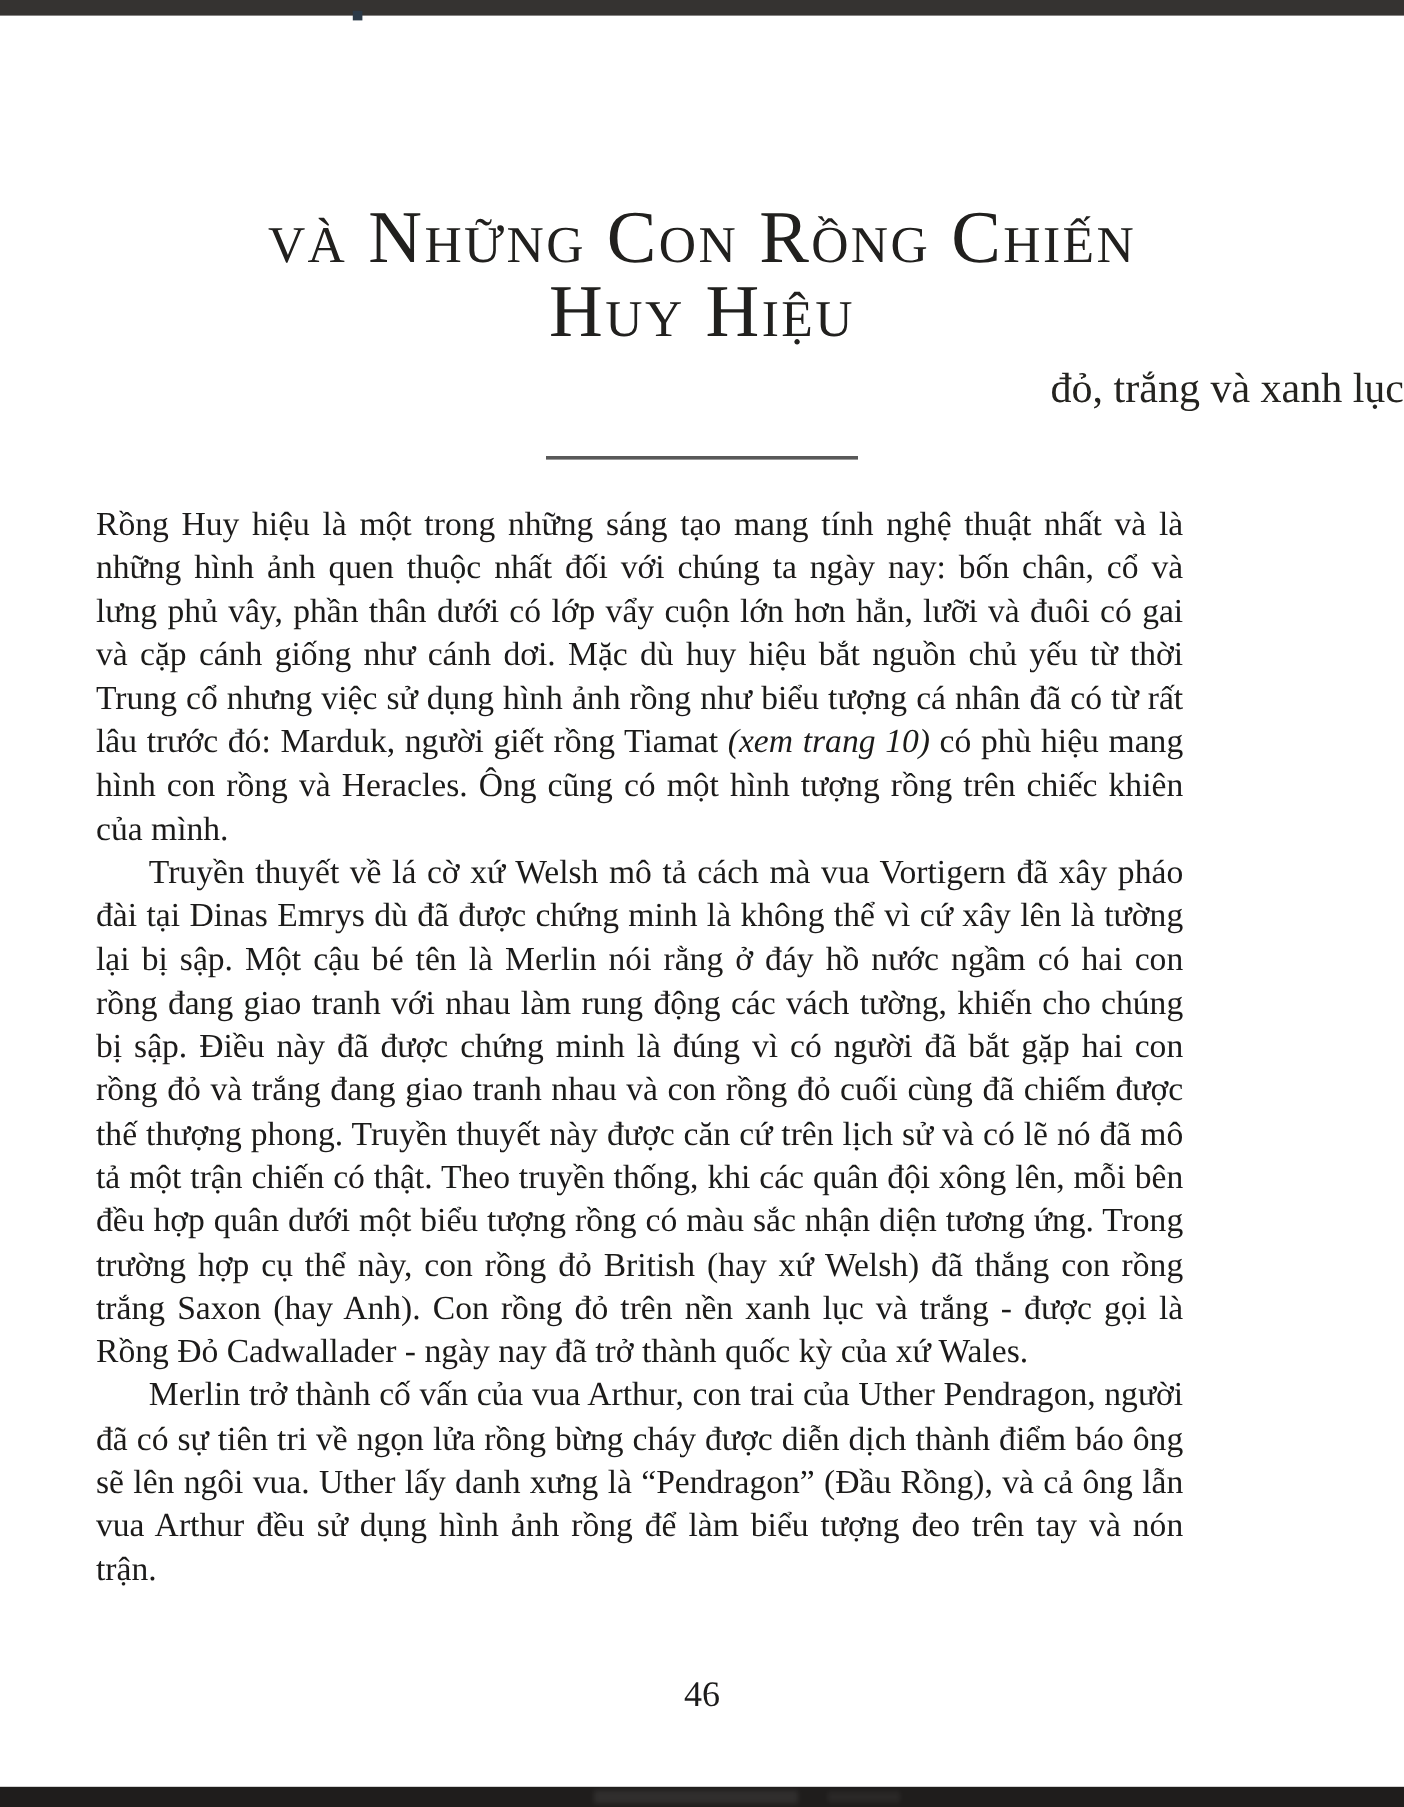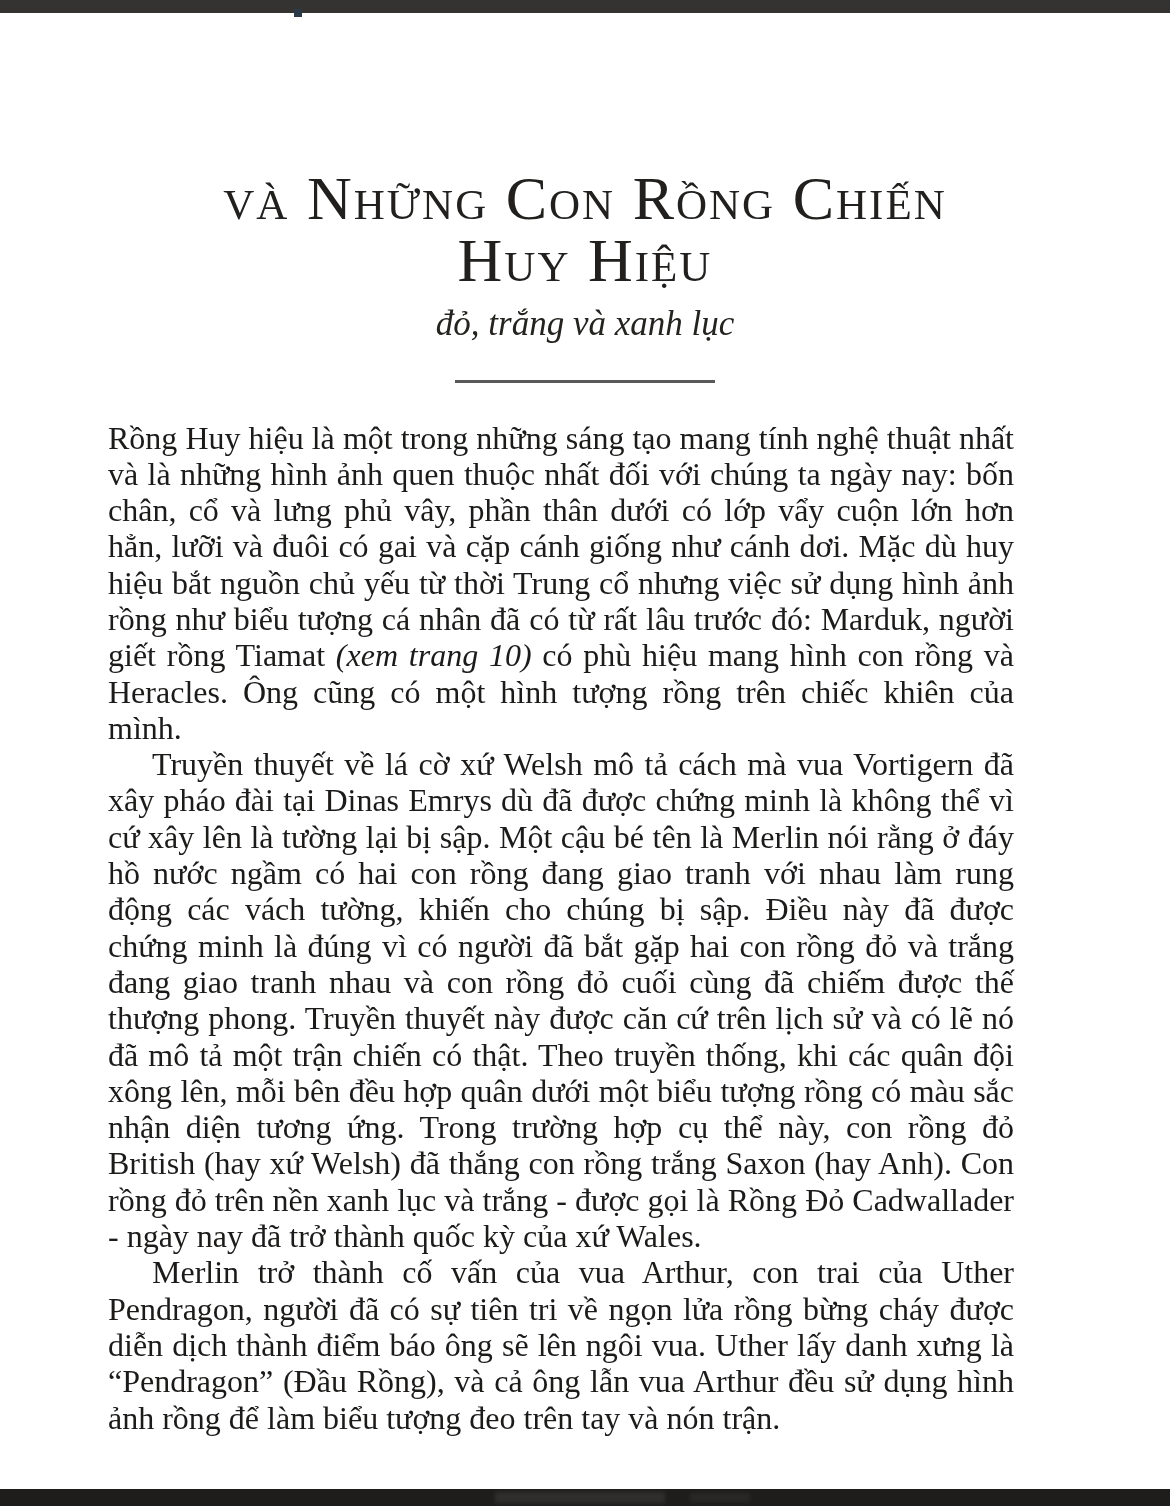--- a/index.html
+++ b/index.html
@@ -53,36 +53,36 @@
     font-variant: small-caps;
     font-size: 62px;
     line-height: 1.0;
     letter-spacing: 2px;
     color: #21201e;
     font-weight: 400;
   }
   .title-line.second { margin-top: 12px; }
   .subtitle {
     margin-top: 14px;
-    font-style: italic;
     font-size: 35px;
     line-height: 1.1;
     color: #24231f;
+    text-align: right;
   }
   .divider {
     width: 260px;
     height: 0;
     border-top: 3px solid #595959;
     margin: 36px auto 0 auto;
   }
   .content {
     width: 906px;
-    margin-left: 108px;
+    margin-left: 80px;
     margin-top: 37px;
-    font-size: 32px;
+    font-size: 28px;
     line-height: 36.3px;
     text-align: justify;
     color: #1c1b1a;
   }
   .content p { margin: 0; }
   .content p.indent { text-indent: 44px; }
   .italic { font-style: italic; }
   .page-number {
     position: absolute;
     top: 1396px;
@@ -107,19 +107,20 @@
     <div class="subtitle">đỏ, trắng và xanh lục</div>
     <div class="divider"></div>
   </div>
 
   <div class="content">
     <p><span>Rồng Huy hiệu là một trong những sáng tạo mang tính nghệ thuật nhất và là những hình ảnh quen thuộc nhất đối với chúng ta ngày nay: bốn chân, cổ và lưng phủ vây, phần thân dưới có lớp vẩy cuộn lớn hơn hẳn, lưỡi và đuôi có gai và cặp cánh giống như cánh dơi. Mặc dù huy hiệu bắt nguồn chủ yếu từ thời Trung cổ nhưng việc sử dụng hình ảnh rồng như biểu tượng cá nhân đã có từ rất lâu trước đó: Marduk, người giết rồng Tiamat </span><span class="italic">(xem trang 10)</span><span> có phù hiệu mang hình con rồng và Heracles. Ông cũng có một hình tượng rồng trên chiếc khiên của mình.</span></p>
     <p class="indent">Truyền thuyết về lá cờ xứ Welsh mô tả cách mà vua Vortigern đã xây pháo đài tại Dinas Emrys dù đã được chứng minh là không thể vì cứ xây lên là tường lại bị sập. Một cậu bé tên là Merlin nói rằng ở đáy hồ nước ngầm có hai con rồng đang giao tranh với nhau làm rung động các vách tường, khiến cho chúng bị sập. Điều này đã được chứng minh là đúng vì có người đã bắt gặp hai con rồng đỏ và trắng đang giao tranh nhau và con rồng đỏ cuối cùng đã chiếm được thế thượng phong. Truyền thuyết này được căn cứ trên lịch sử và có lẽ nó đã mô tả một trận chiến có thật. Theo truyền thống, khi các quân đội xông lên, mỗi bên đều hợp quân dưới một biểu tượng rồng có màu sắc nhận diện tương ứng. Trong trường hợp cụ thể này, con rồng đỏ British (hay xứ Welsh) đã thắng con rồng trắng Saxon (hay Anh). Con rồng đỏ trên nền xanh lục và trắng - được gọi là Rồng Đỏ Cadwallader - ngày nay đã trở thành quốc kỳ của xứ Wales.</p>
     <p class="indent">Merlin trở thành cố vấn của vua Arthur, con trai của Uther Pendragon, người đã có sự tiên tri về ngọn lửa rồng bừng cháy được diễn dịch thành điểm báo ông sẽ lên ngôi vua. Uther lấy danh xưng là “Pendragon” (Đầu Rồng), và cả ông lẫn vua Arthur đều sử dụng hình ảnh rồng để làm biểu tượng đeo trên tay và nón trận.</p>
   </div>
 
+  <div class="page-number">46</div>
 
   <div class="bottom-bar">
     <div class="smudge-a"></div>
     <div class="smudge-b"></div>
   </div>
 
 </div>
 
 </body></html>

